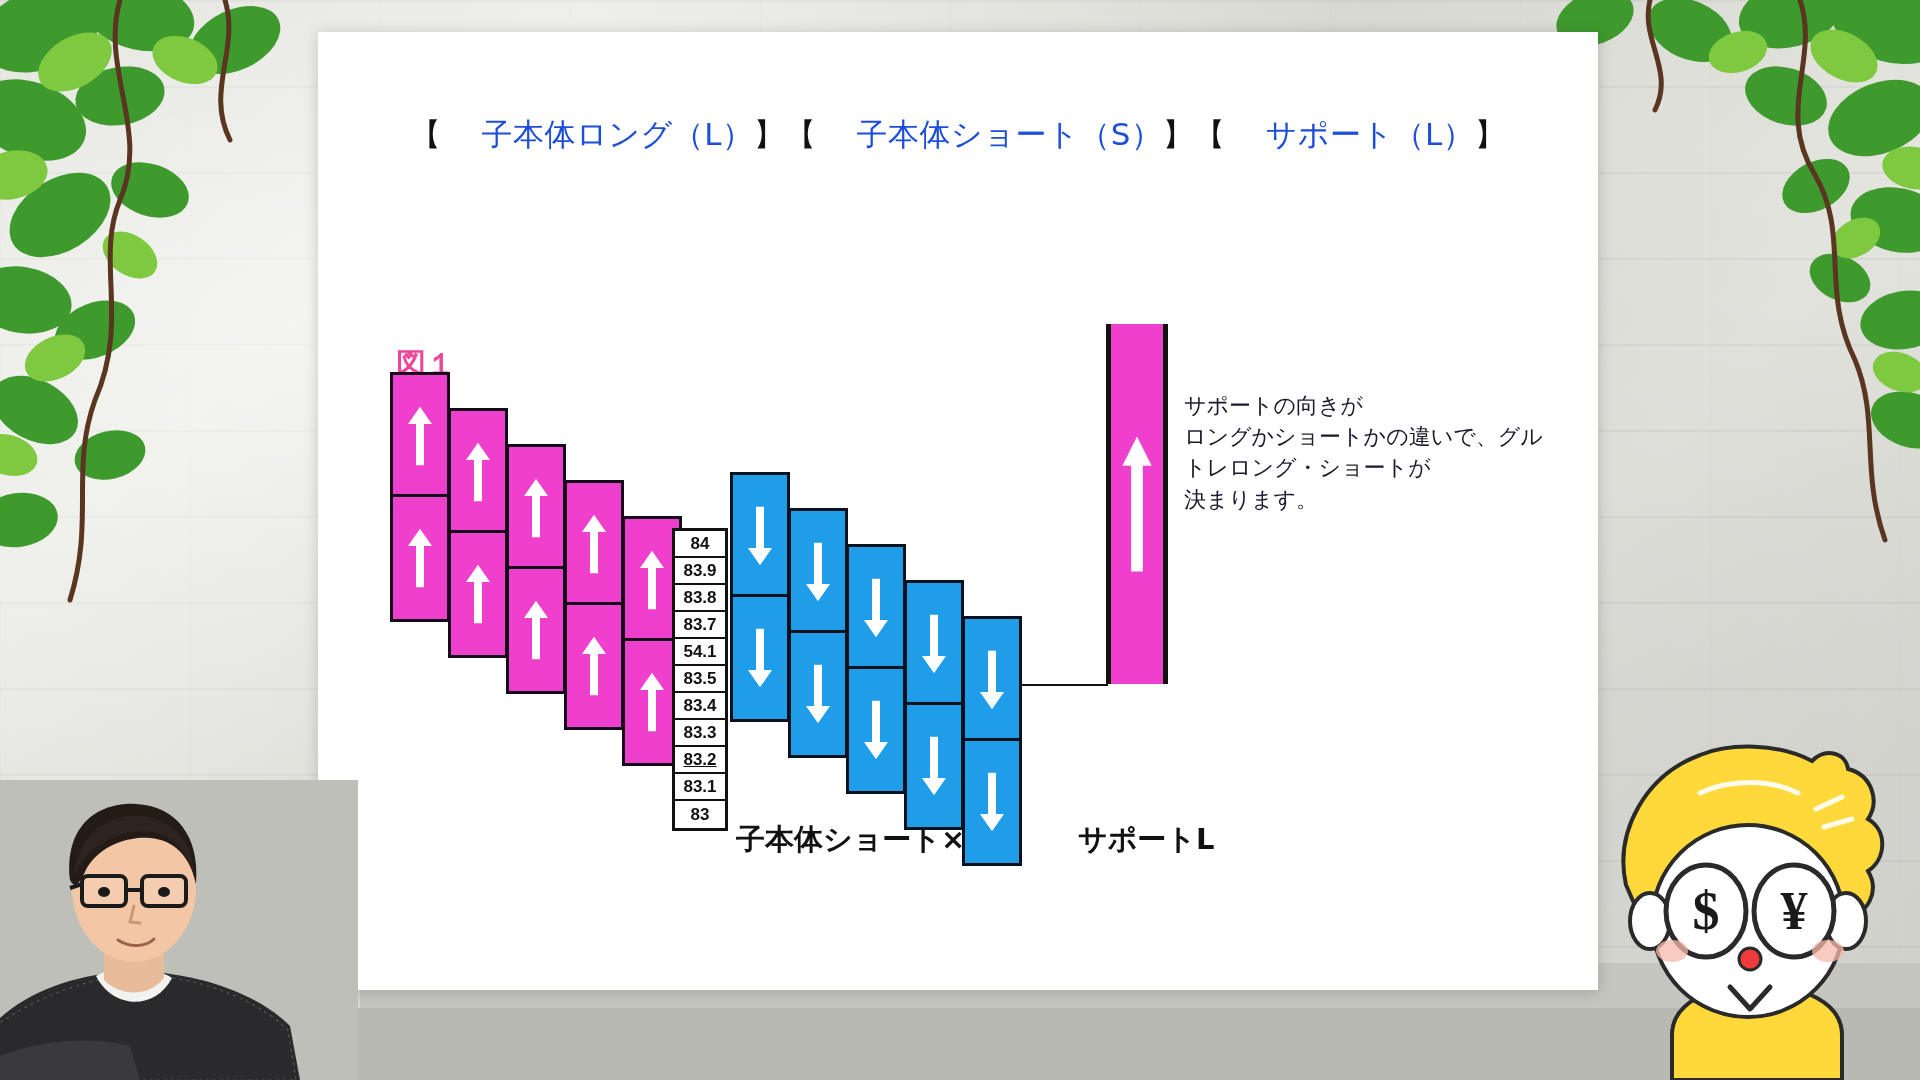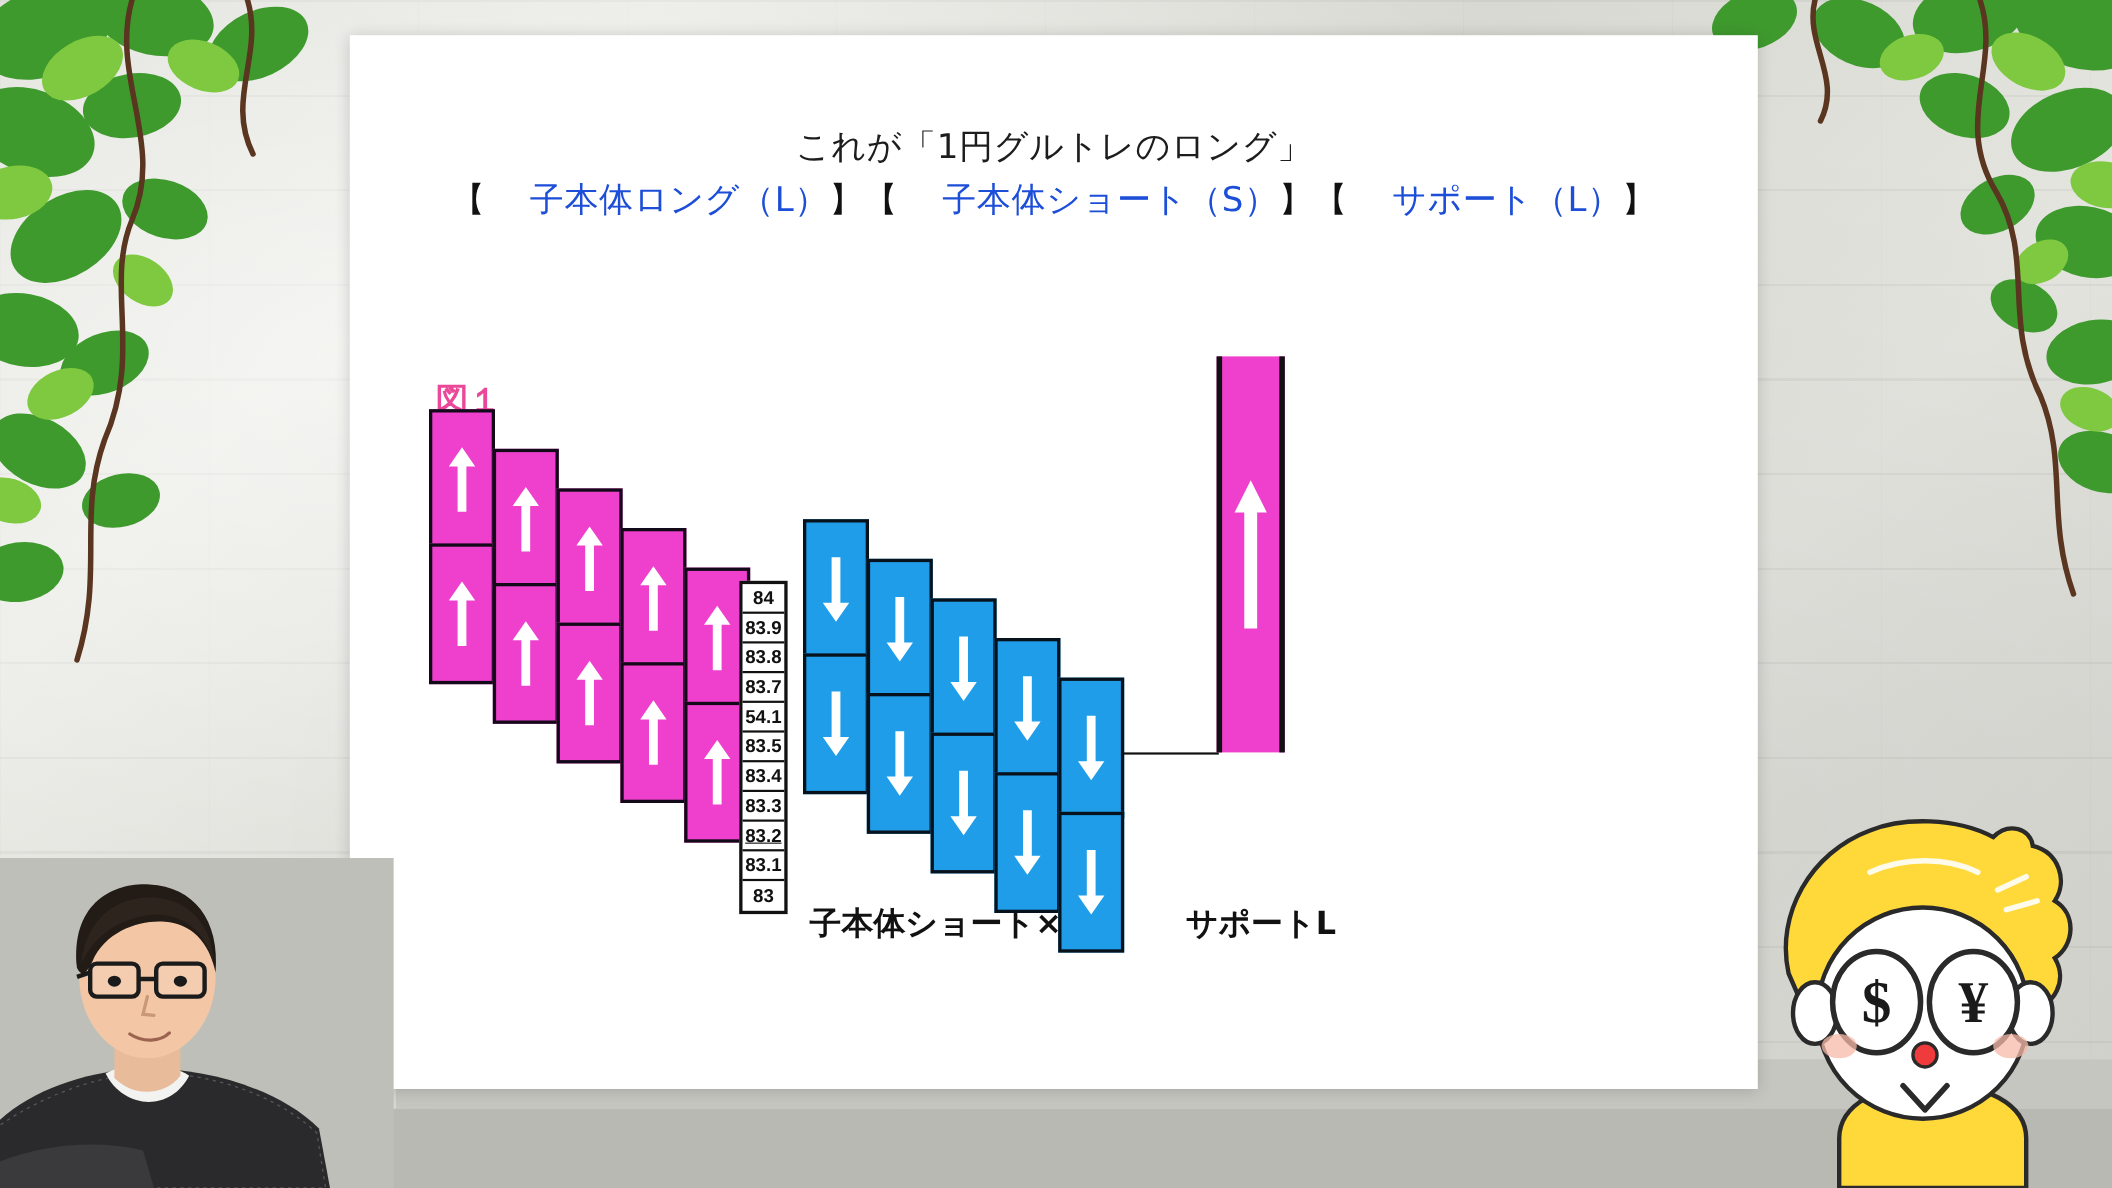--- a/index.html
+++ b/index.html
@@ -190,28 +190,31 @@
   </g>
   <g stroke="#5a3520" stroke-width="5" fill="none" stroke-linecap="round">
     <path d="M300 0 C320 60, 275 110, 315 175 C350 235, 320 290, 355 360 C380 420, 360 470, 385 540"></path>
     <path d="M150 0 C140 40, 175 70, 155 110"></path>
   </g>
 </svg>
 
 <div id="slide">
 
   <div id="slide-title">
-    <span class="tline">これが「1円グルトレのロング」</span>
     <span class="tline"><span class="brk">【</span><span class="red">子本体ロング（L）</span><span class="brk">】【</span><span class="red">子本体ショート（S）</span><span class="brk">】【</span><span class="red">サポート（L）</span><span class="brk">】</span></span>
   </div>
 
   <div id="fig-label">図１</div>
 
   <div id="chart">
 
+    <div id="note" style="left: 806px; top: 18px; width: 400px;">サポートの向きが
+ロングかショートかの違いで、グル
+トレロング・ショートが
+決まります。</div>
 
     <div class="legend-label" style="left: 358px; top: 448px;">子本体ショート×10</div>
     <div class="legend-label" style="left: 700px; top: 448px;">サポートL</div>
   <div class="bar long" style="left: 12px; top: 0px; width: 60px; height: 128px;">
         <span class="arrow">
           <svg width="40" height="76" viewBox="0 0 60 104">
             <path d="M30 8 L48 34 L36 34 L36 96 L24 96 L24 34 L12 34 Z" fill="#ffffff"></path>
           </svg>
         </span>
       </div>
@@ -271,21 +274,21 @@
           </svg>
         </span>
       </div>
       <div class="bar long" style="left: 244px; top: 266px; width: 60px; height: 128px;">
         <span class="arrow">
           <svg width="40" height="76" viewBox="0 0 60 104">
             <path d="M30 8 L48 34 L36 34 L36 96 L24 96 L24 34 L12 34 Z" fill="#ffffff"></path>
           </svg>
         </span>
       </div>
-      <div id="price-scale" style="left: 294px; top: 156px; width: 44px; height: 303px;">
+      <div id="price-scale" style="left: 294px; top: 156px; width: 56px; height: 303px;">
         <div class="price-cell" style="height: 27px;">84</div>
         <div class="price-cell" style="height: 27px;">83.9</div>
         <div class="price-cell" style="height: 27px;">83.8</div>
         <div class="price-cell" style="height: 27px;">83.7</div>
         <div class="price-cell" style="height: 27px;">54.1</div>
         <div class="price-cell" style="height: 27px;">83.5</div>
         <div class="price-cell" style="height: 27px;">83.4</div>
         <div class="price-cell" style="height: 27px;">83.3</div>
         <div class="price-cell" style="height: 27px; text-decoration: underline;">83.2</div>
         <div class="price-cell" style="height: 27px;">83.1</div>

